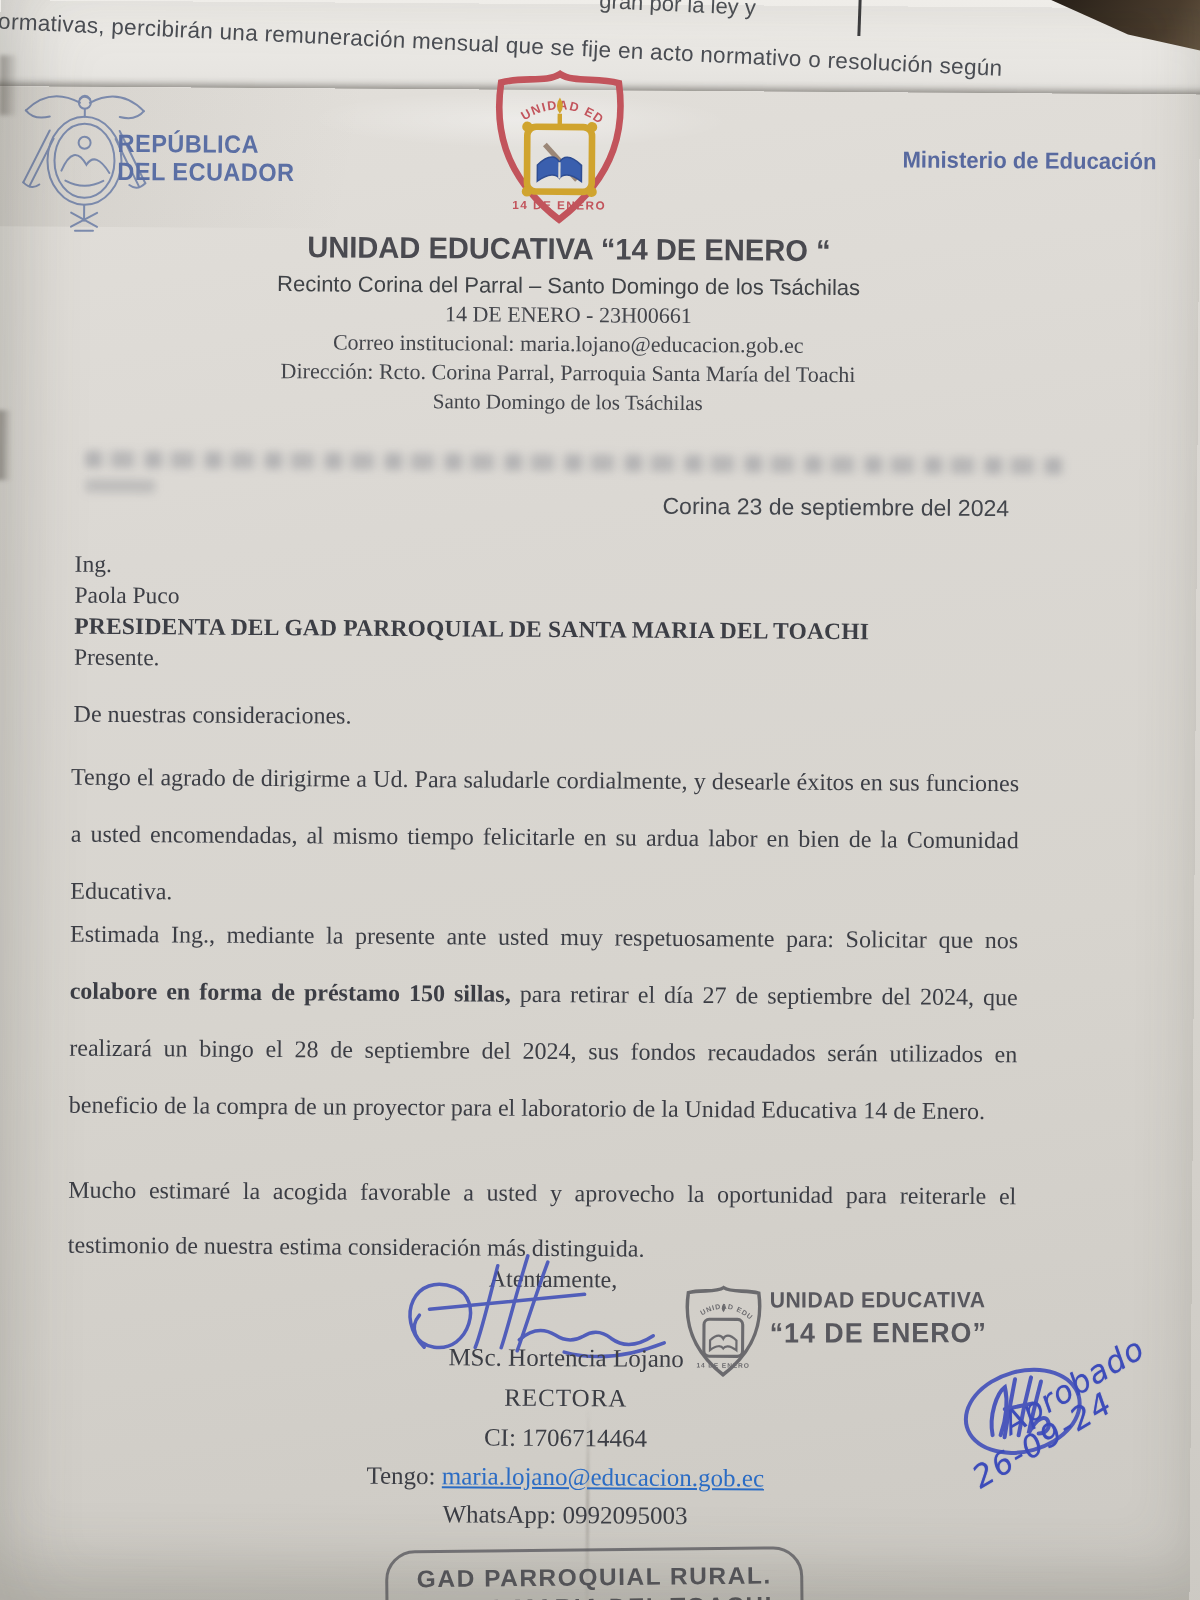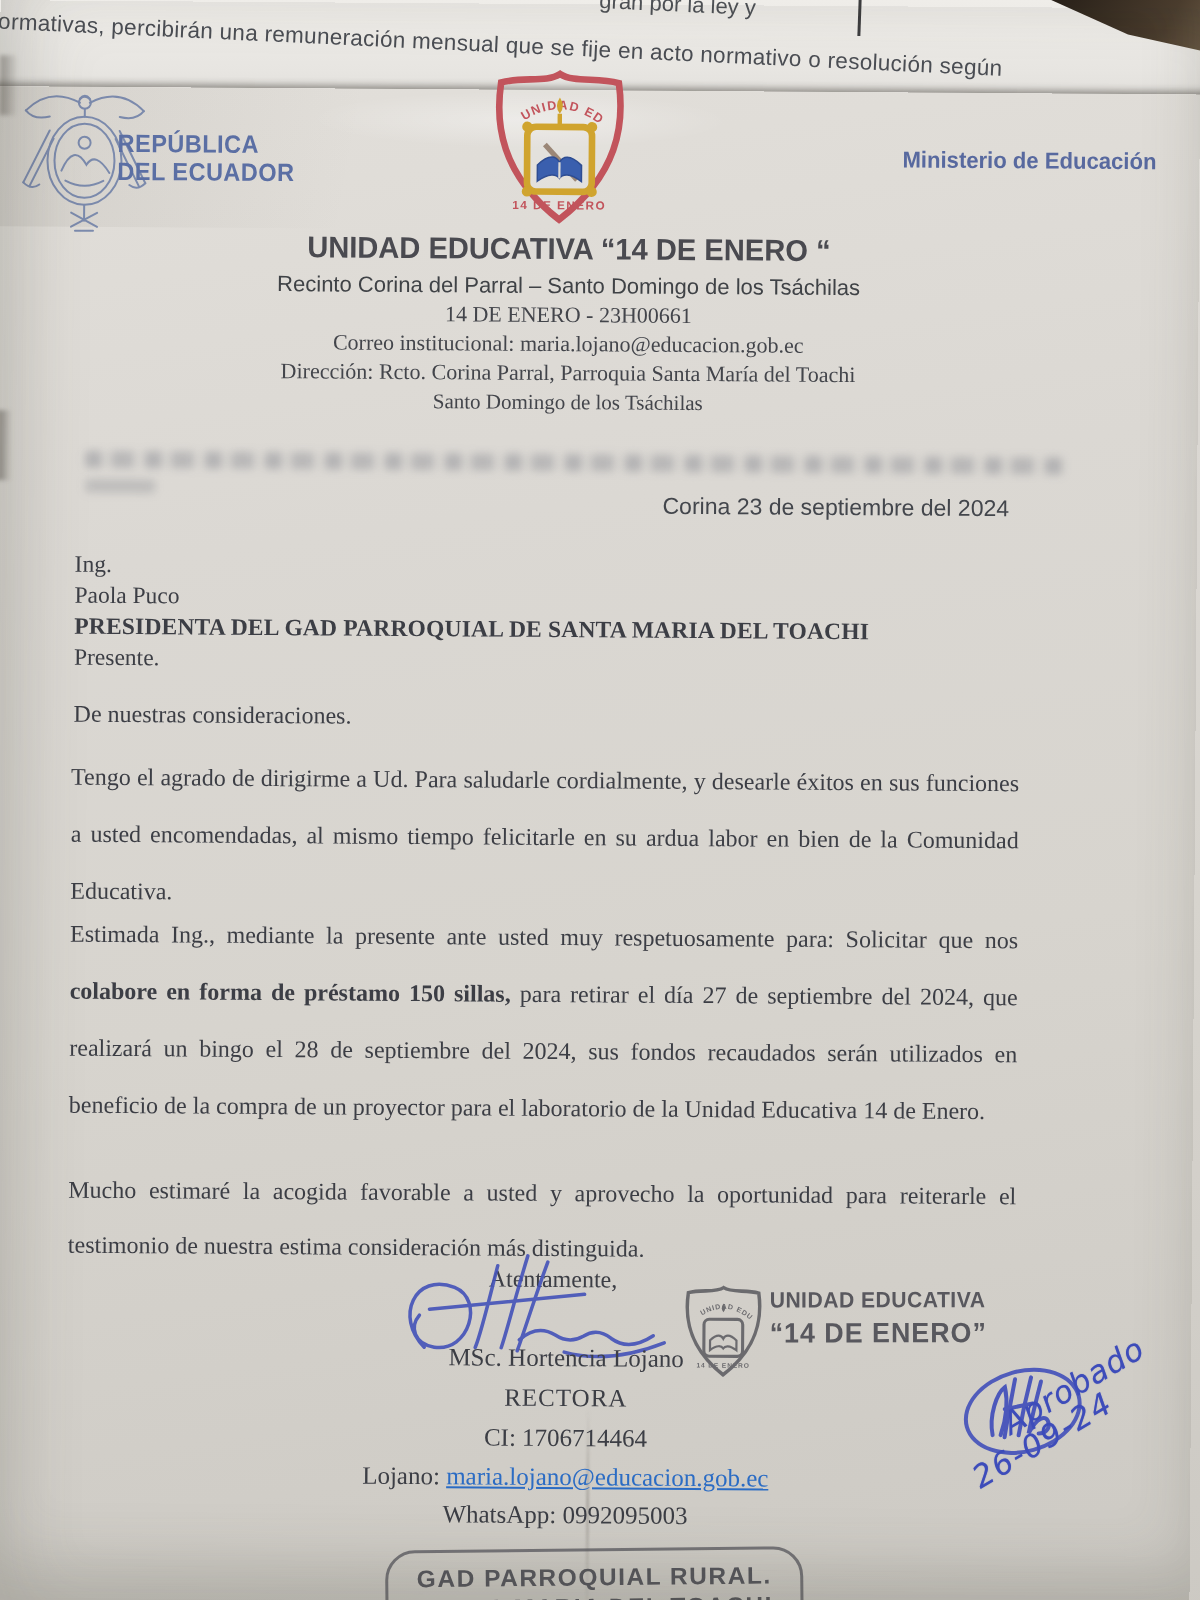--- a/index.html
+++ b/index.html
@@ -267,21 +267,21 @@
     </svg>
     <div class="stamp-school-text">
       <div class="l1">UNIDAD EDUCATIVA</div>
       <div class="l2">“14 DE ENERO”</div>
     </div>
 
     <div class="sig-block">
       <div class="sig-name">MSc. Hortencia Lojano</div>
       <div class="sig-title">RECTORA</div>
       <div class="sig-ci">CI: 1706714464</div>
-      <div class="sig-mail"><span>Lojano: </span><a href="#">maria.lojano@educacion.gob.ec</a></div>
+      <div class="sig-mail"><span>Tengo: </span><a href="#">maria.lojano@educacion.gob.ec</a></div>
       <div class="sig-wa">WhatsApp: 0992095003</div>
     </div>
 
     <div class="hand-oval"></div>
     <svg class="hand-initials" width="100" height="86" viewBox="0 0 100 86">
       <g stroke="#3d4cba" fill="none" stroke-width="4" opacity="0.9" stroke-linecap="round">
         <path d="M18,70 C14,50 22,28 30,22 C34,40 30,58 26,70"></path>
         <path d="M40,14 C36,36 32,58 30,72 M56,12 C50,36 46,58 44,70"></path>
         <path d="M30,44 L58,38"></path>
         <path d="M66,16 C60,40 56,58 54,68 C62,52 72,48 74,58 C75,64 70,68 64,68"></path>

